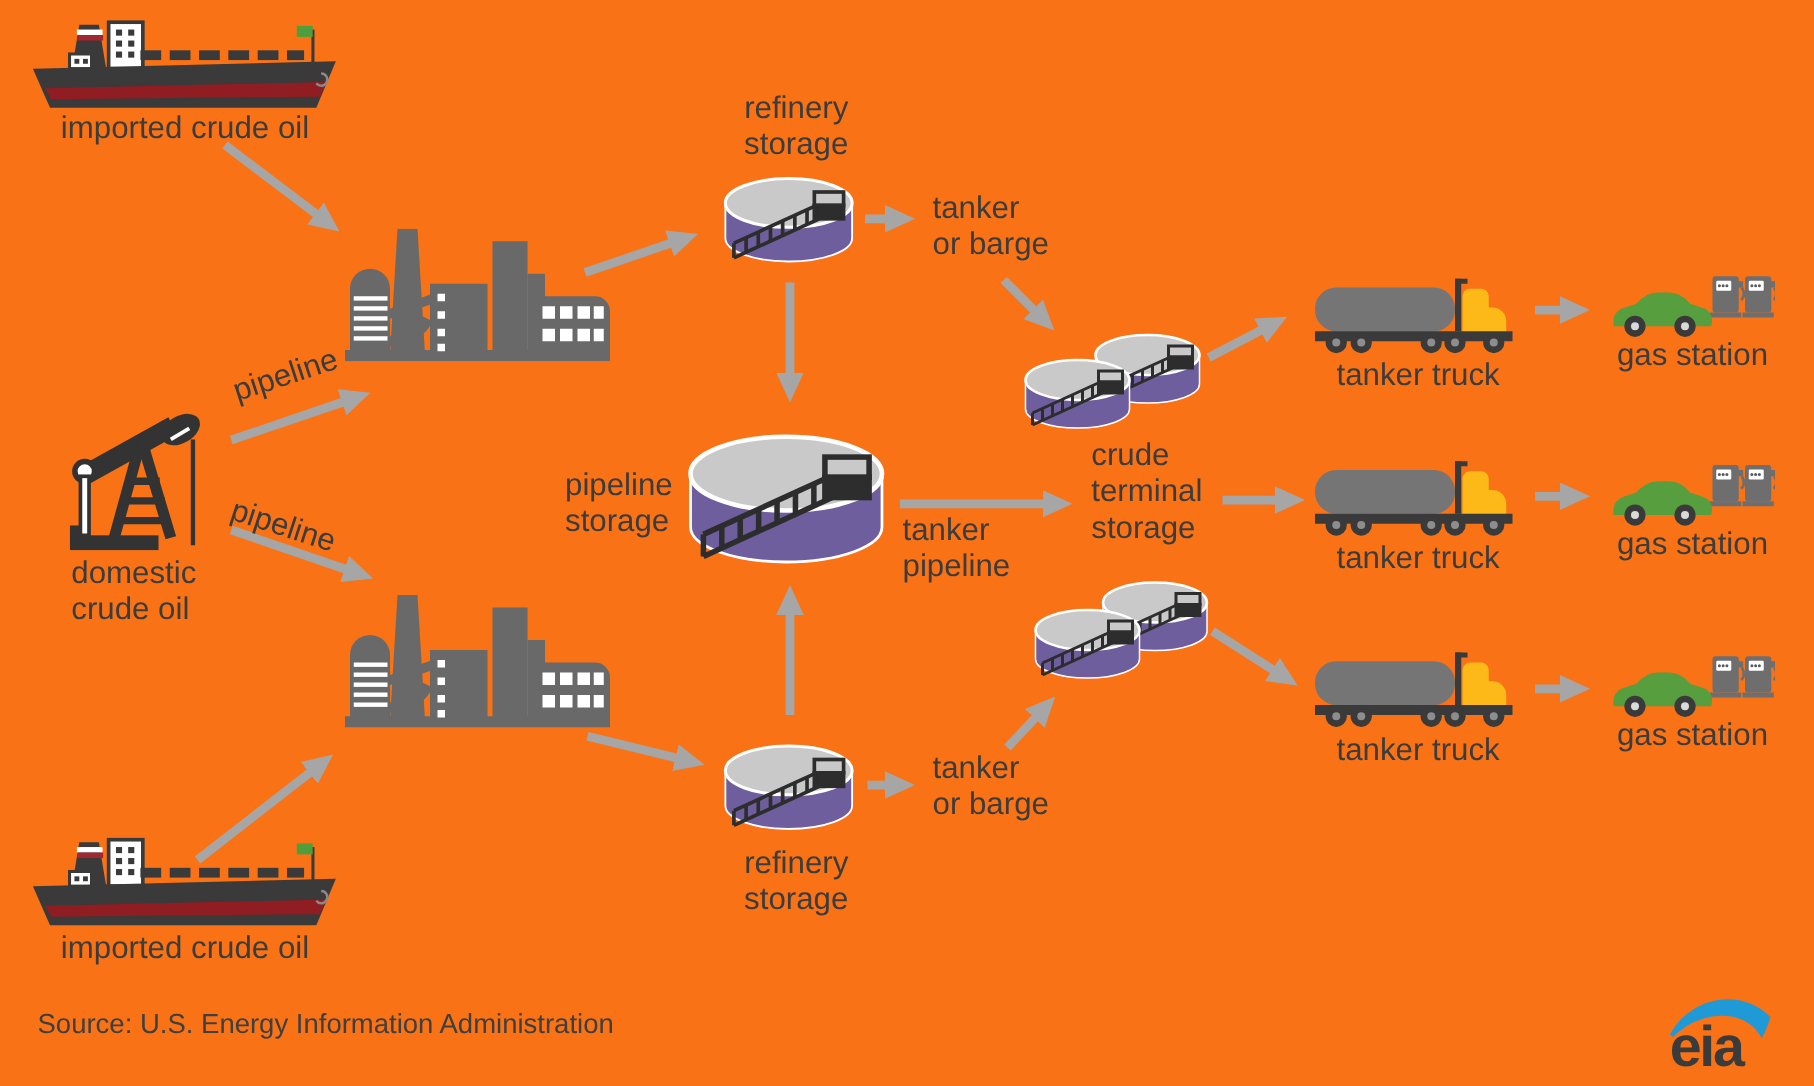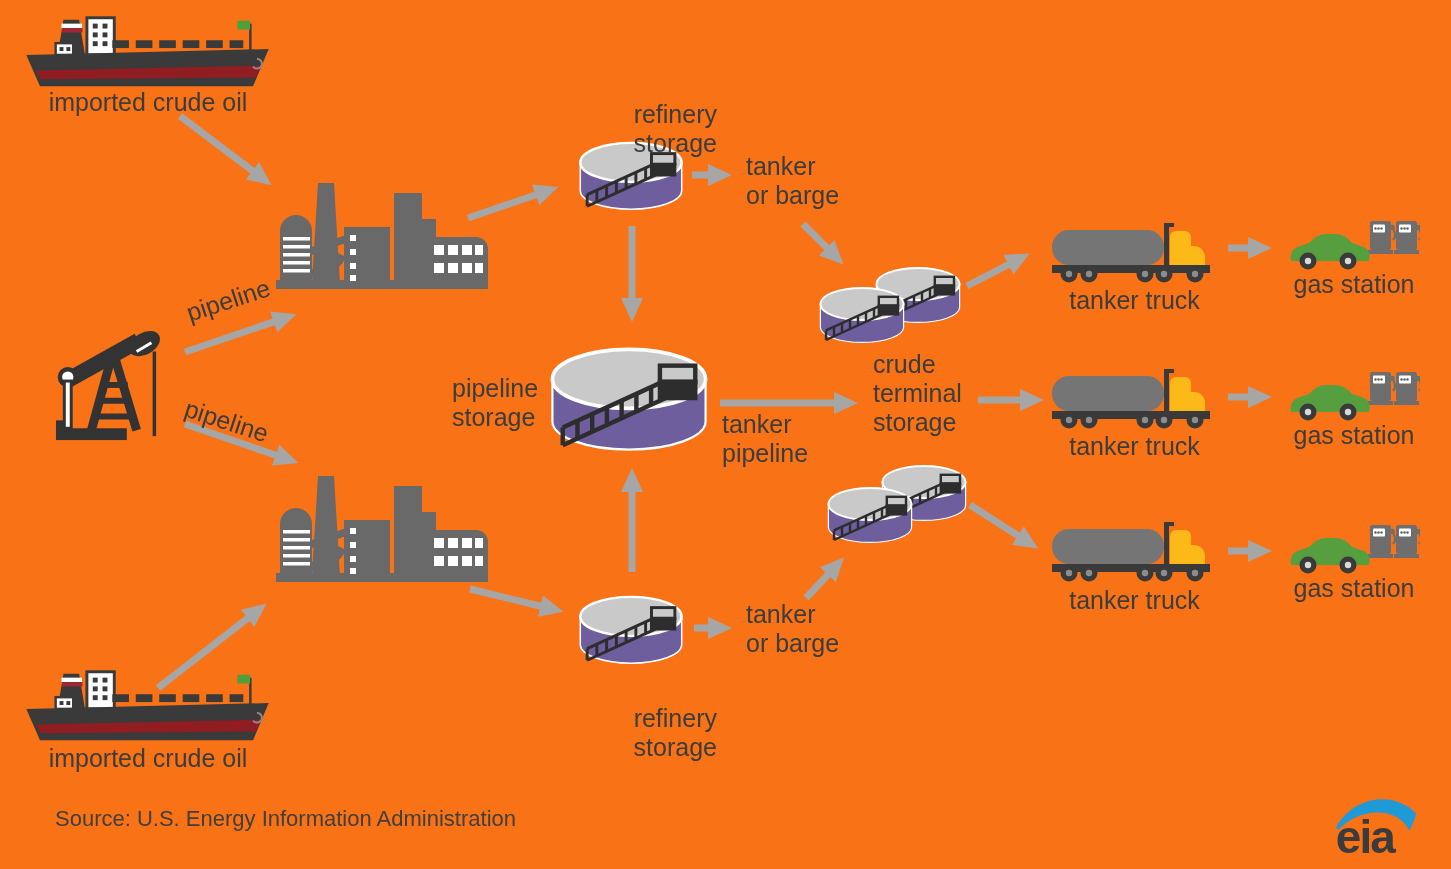--- a/index.html
+++ b/index.html
@@ -1,23 +1,23 @@
 <!DOCTYPE html>
 <html><head>
 <meta charset="utf-8">
 <style>
   html,body{margin:0;padding:0;background:#fff;}
   .canvas{position:relative;width:1451px;height:869px;background:#f97316;
           font-family:"Liberation Sans",sans-serif;overflow:hidden;}
   .lbl{position:absolute;color:#3c3c3c;font-size:25px;line-height:29px;white-space:nowrap;}
-  .lbl.center{text-align:right;margin-top:28px;}
+  .lbl.center{text-align:center;}
   .icon{position:absolute;display:block;}
   .rot{transform-origin:left top;}
   #arrow-layer{position:absolute;left:0;top:0;pointer-events:none;}
-  .src{position:absolute;color:#3f3f3f;font-size:22px;margin-left:25px;}
+  .src{position:absolute;color:#3f3f3f;font-size:22px;}
 </style>
 </head>
 <body>
 
 <div class="canvas">
 
   <svg width="0" height="0" style="position:absolute" aria-hidden="true">
     <defs>
       <marker id="arr" viewBox="0 0 24 22" refX="12" refY="11" markerWidth="24" markerHeight="22" markerUnits="userSpaceOnUse" orient="auto">
         <path d="M0,0 L24,11 L0,22 Z" fill="#a6a6a6"></path>
@@ -257,20 +257,24 @@
   <svg class="icon" style="left:1288px;top:523px" width="132" height="56">
       <use href="#sym-gas"></use>
     </svg>
 
   <svg class="icon" style="left:25px;top:662px" width="245" height="86">
       <use href="#sym-ship"></use>
     </svg>
 
   <div class="lbl" style="left:32px;top:88px;width:232px;text-align:center">imported crude oil</div>
 
+  <div class="lbl" style="left:57px;top:444px">
+    <div>domestic</div>
+    <div>crude oil</div>
+  </div>
 
   <div class="lbl rot" style="left:183px;top:300px;transform:rotate(-18deg)">pipeline</div>
   <div class="lbl rot" style="left:190px;top:394px;transform:rotate(18deg)">pipeline</div>
 
 
   <div class="lbl center" style="left:557px;top:72px;width:160px">
     <div>refinery</div>
     <div>storage</div>
   </div>
 

